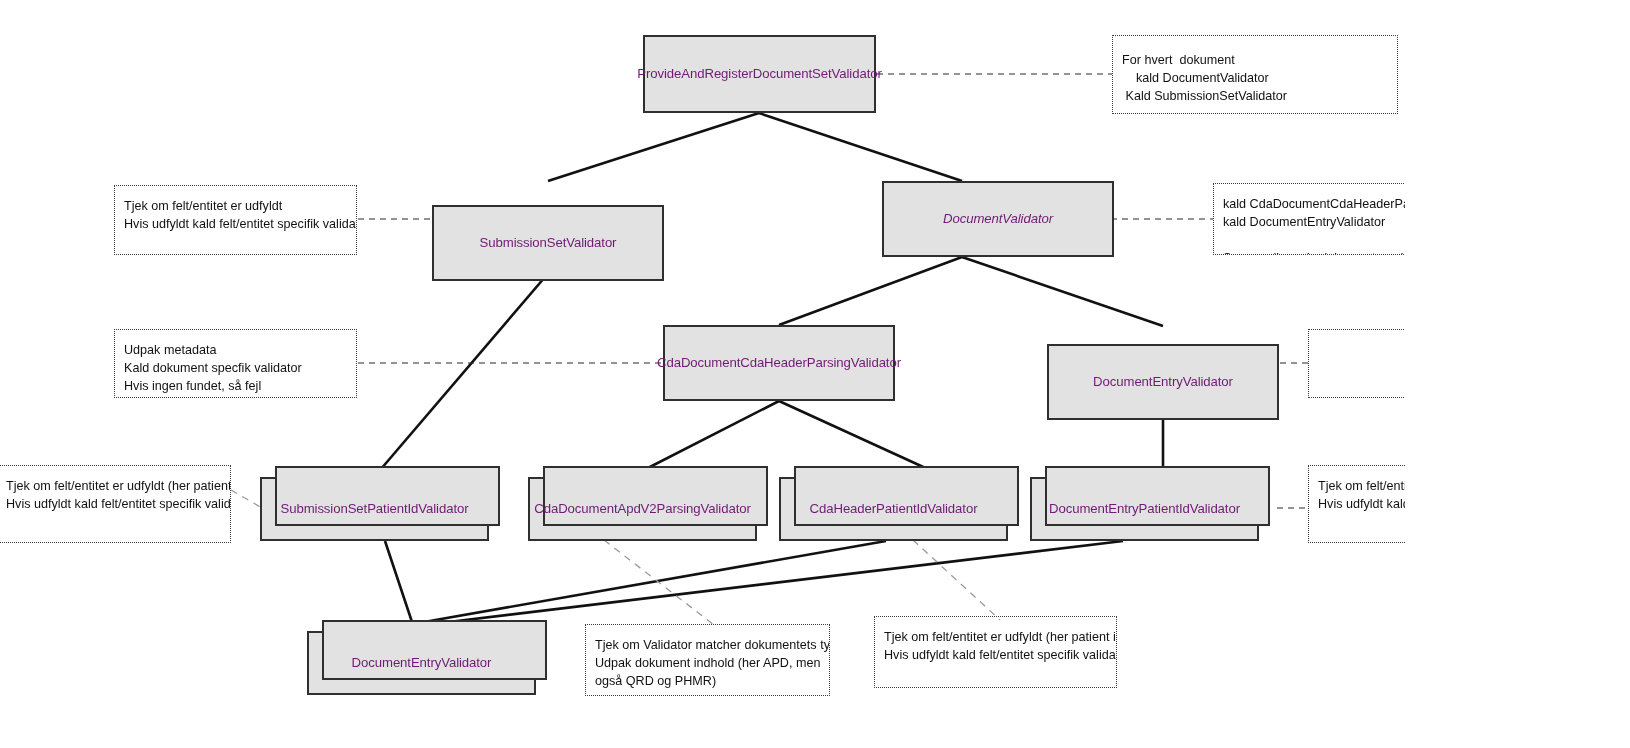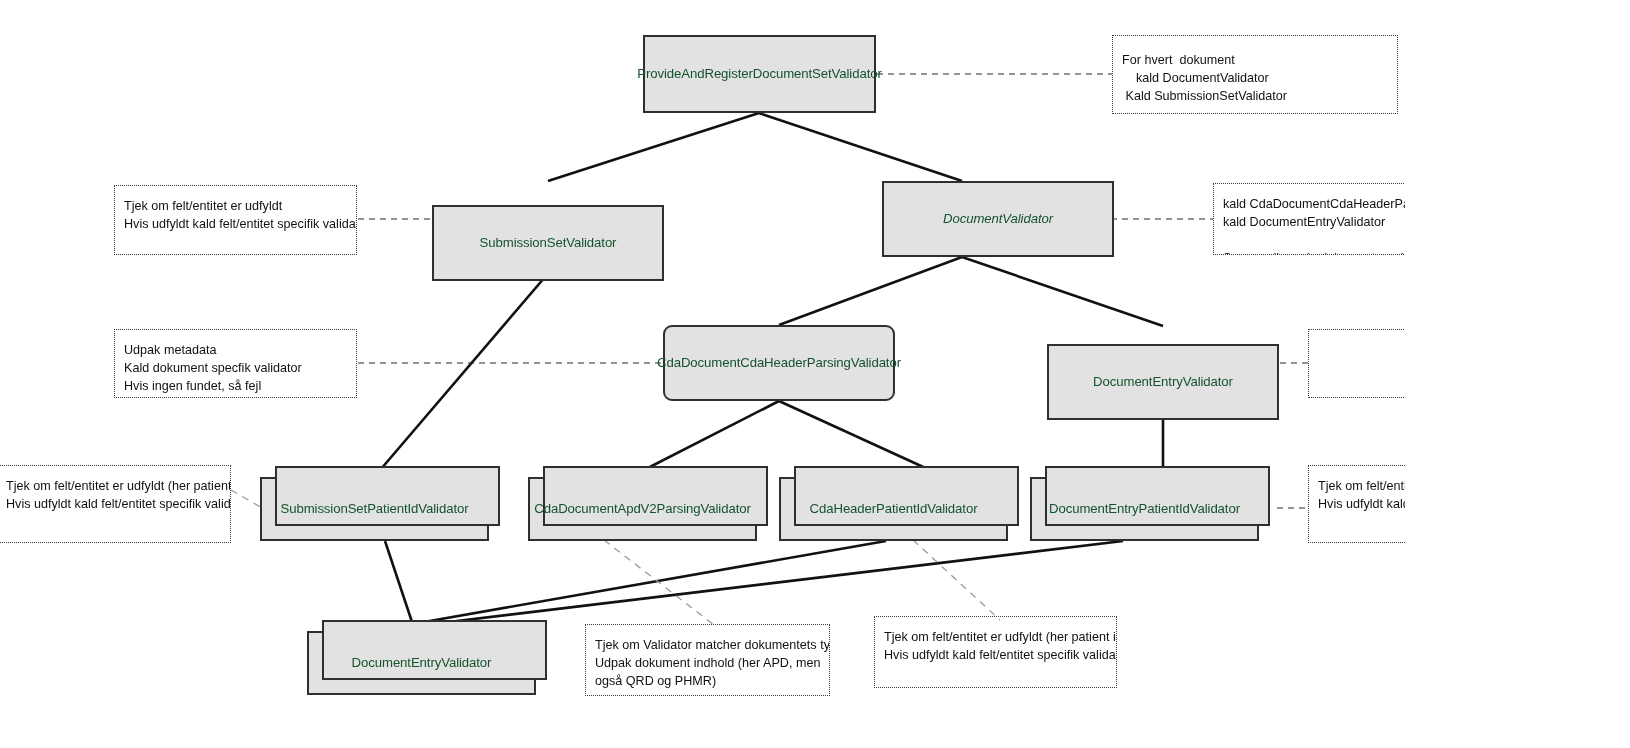--- a/index.html
+++ b/index.html
@@ -50,21 +50,21 @@
     position: absolute;
     z-index: 3;
     box-sizing: border-box;
     background: #e2e2e2;
     border: 2.2px solid #2f2f2f;
     display: flex;
     align-items: center;
     justify-content: center;
     text-align: center;
     font-size: 13.2px;
-    color: #14532d;
+    color: #701a75;
     line-height: 1.2;
     letter-spacing: -0.1px;
   }
   
   .node.stacked::before {
     content: "";
     position: absolute;
     left: 13px;
     top: -13px;
     width: 100%;
@@ -162,21 +162,21 @@
 
   <div class="note" style="left:874px; top:616px; width:243px; height:72px;">Tjek om felt/entitet er udfyldt (her patient id)
 Hvis udfyldt kald felt/entitet specifik validator</div>
 
   <div class="node" style="left:643px; top:35px; width:233px; height:78px;">ProvideAndRegisterDocumentSetValidator</div>
 
   <div class="node" style="left:432px; top:181px; width:232px; height:76px;margin-top:24px;">SubmissionSetValidator</div>
 
   <div class="node" style="left:882px; top:181px; width:232px; height:76px;font-style:italic;">DocumentValidator</div>
 
-  <div class="node" style="left:663px; top:325px; width:232px; height:76px;border-radius:9px;">CdaDocumentCdaHeaderParsingValidator</div>
+  <div class="node" style="left:663px; top:325px; width:232px; height:76px;">CdaDocumentCdaHeaderParsingValidator</div>
 
   <div class="node" style="left:1047px; top:344px; width:232px; height:76px;">DocumentEntryValidator</div>
 
   <div class="node stacked" style="left:260px; top:477px; width:229px; height:64px;">SubmissionSetPatientIdValidator</div>
 
   <div class="node stacked" style="left:528px; top:477px; width:229px; height:64px;">CdaDocumentApdV2ParsingValidator</div>
 
   <div class="node stacked" style="left:1030px; top:477px; width:229px; height:64px;">DocumentEntryPatientIdValidator</div>
 
   <div class="node stacked" style="left:779px; top:477px; width:229px; height:64px;">CdaHeaderPatientIdValidator</div>

